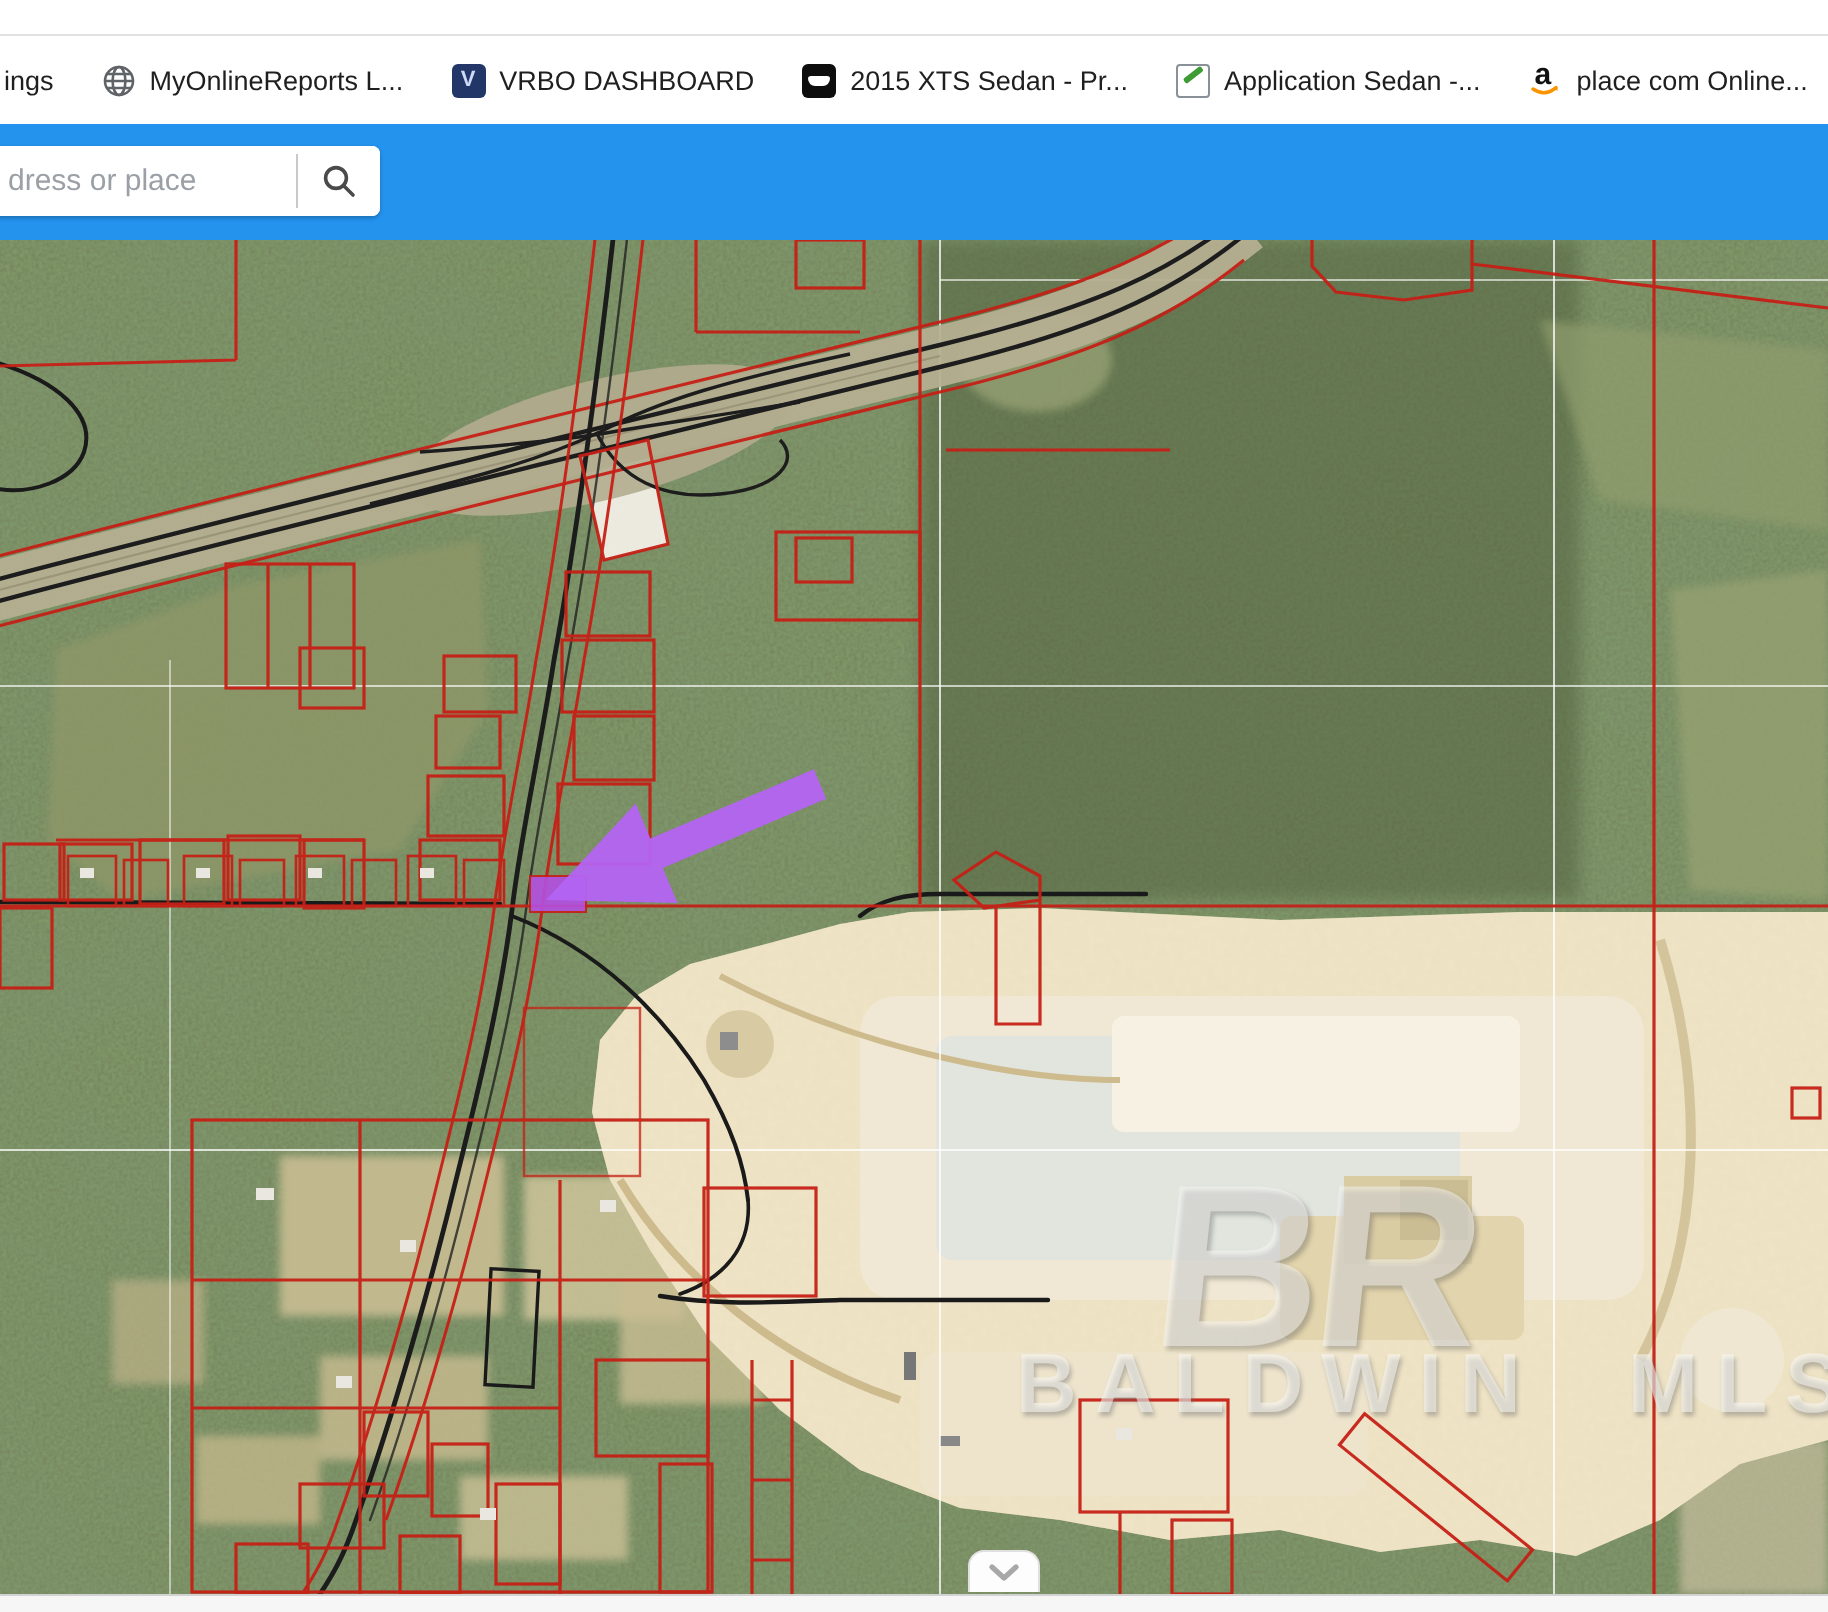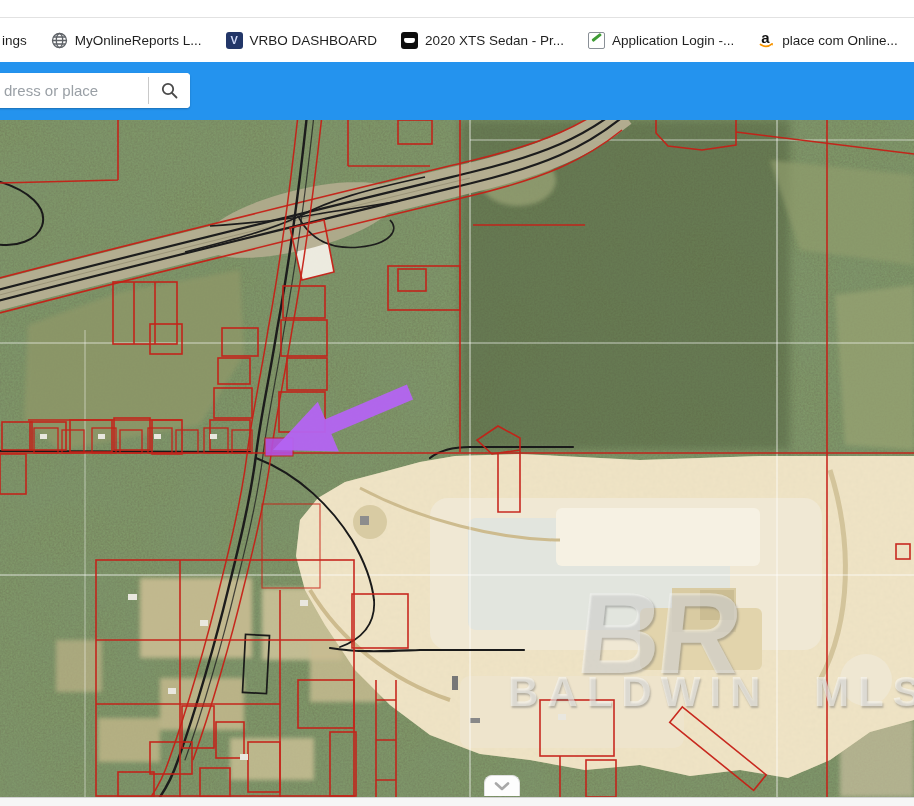--- a/index.html
+++ b/index.html
@@ -77,29 +77,29 @@
         <span class="vrbo-chip">V</span>
       </span>
       <span class="bmlabel">VRBO DASHBOARD</span>
     </div>
     <div class="bm">
       <span class="bmicon">
           <span class="car-chip">
             <i></i>
           </span>
         </span>
-      <span class="bmlabel">2020 XTS Sedan - Pr...</span>
+      <span class="bmlabel">2015 XTS Sedan - Pr...</span>
     </div>
     <div class="bm">
       <span class="bmicon">
           <span class="note-chip">
             <i></i>
           </span>
         </span>
-      <span class="bmlabel">Application Login -...</span>
+      <span class="bmlabel">Application Sedan -...</span>
     </div>
     <div class="bm">
       <span class="bmicon">
         <span class="amz-chip">
             <b>a</b>
           <svg width="17" height="17" viewBox="0 0 17 17" style="position:absolute;left:0;top:0;">
             <path d="M2.5 12.5 Q 8.5 16.5 14 11.8" fill="none" stroke="#f79400" stroke-width="1.7" stroke-linecap="round"></path>
             <path d="M14.4 11.2 l 0.5 2.2 -2 -0.7 z" fill="#f79400"></path>
           </svg>
         </span>

